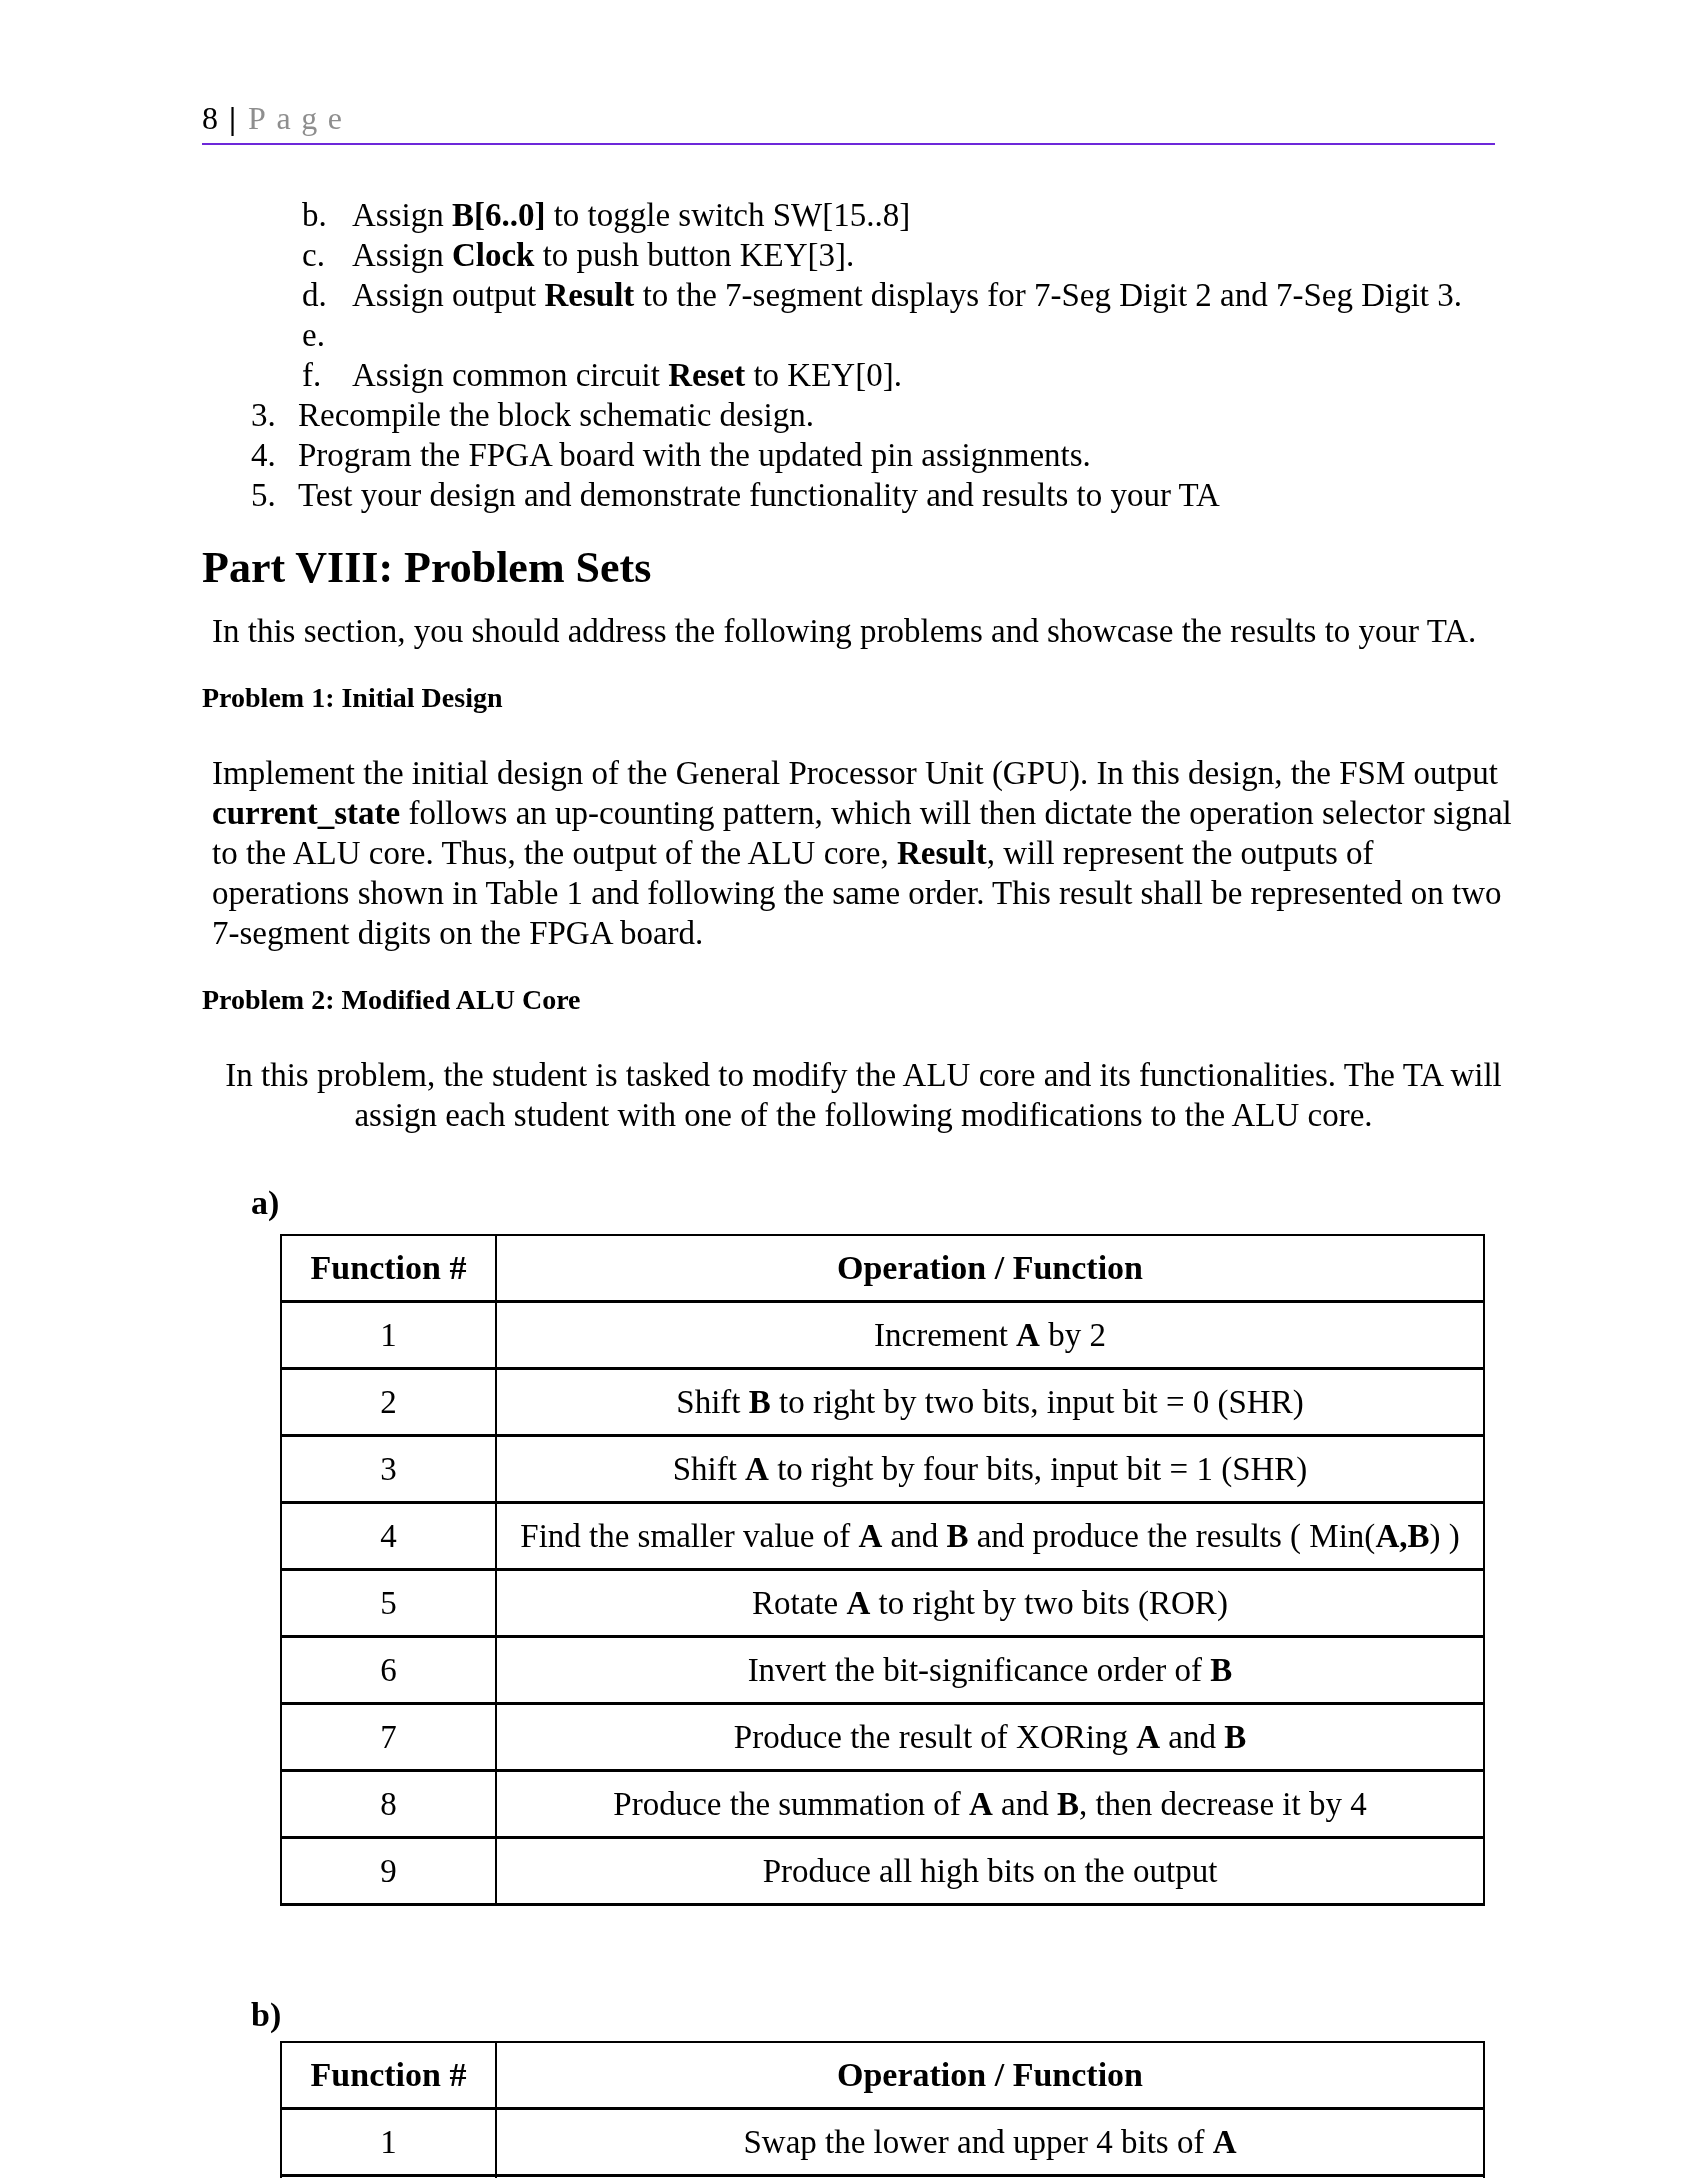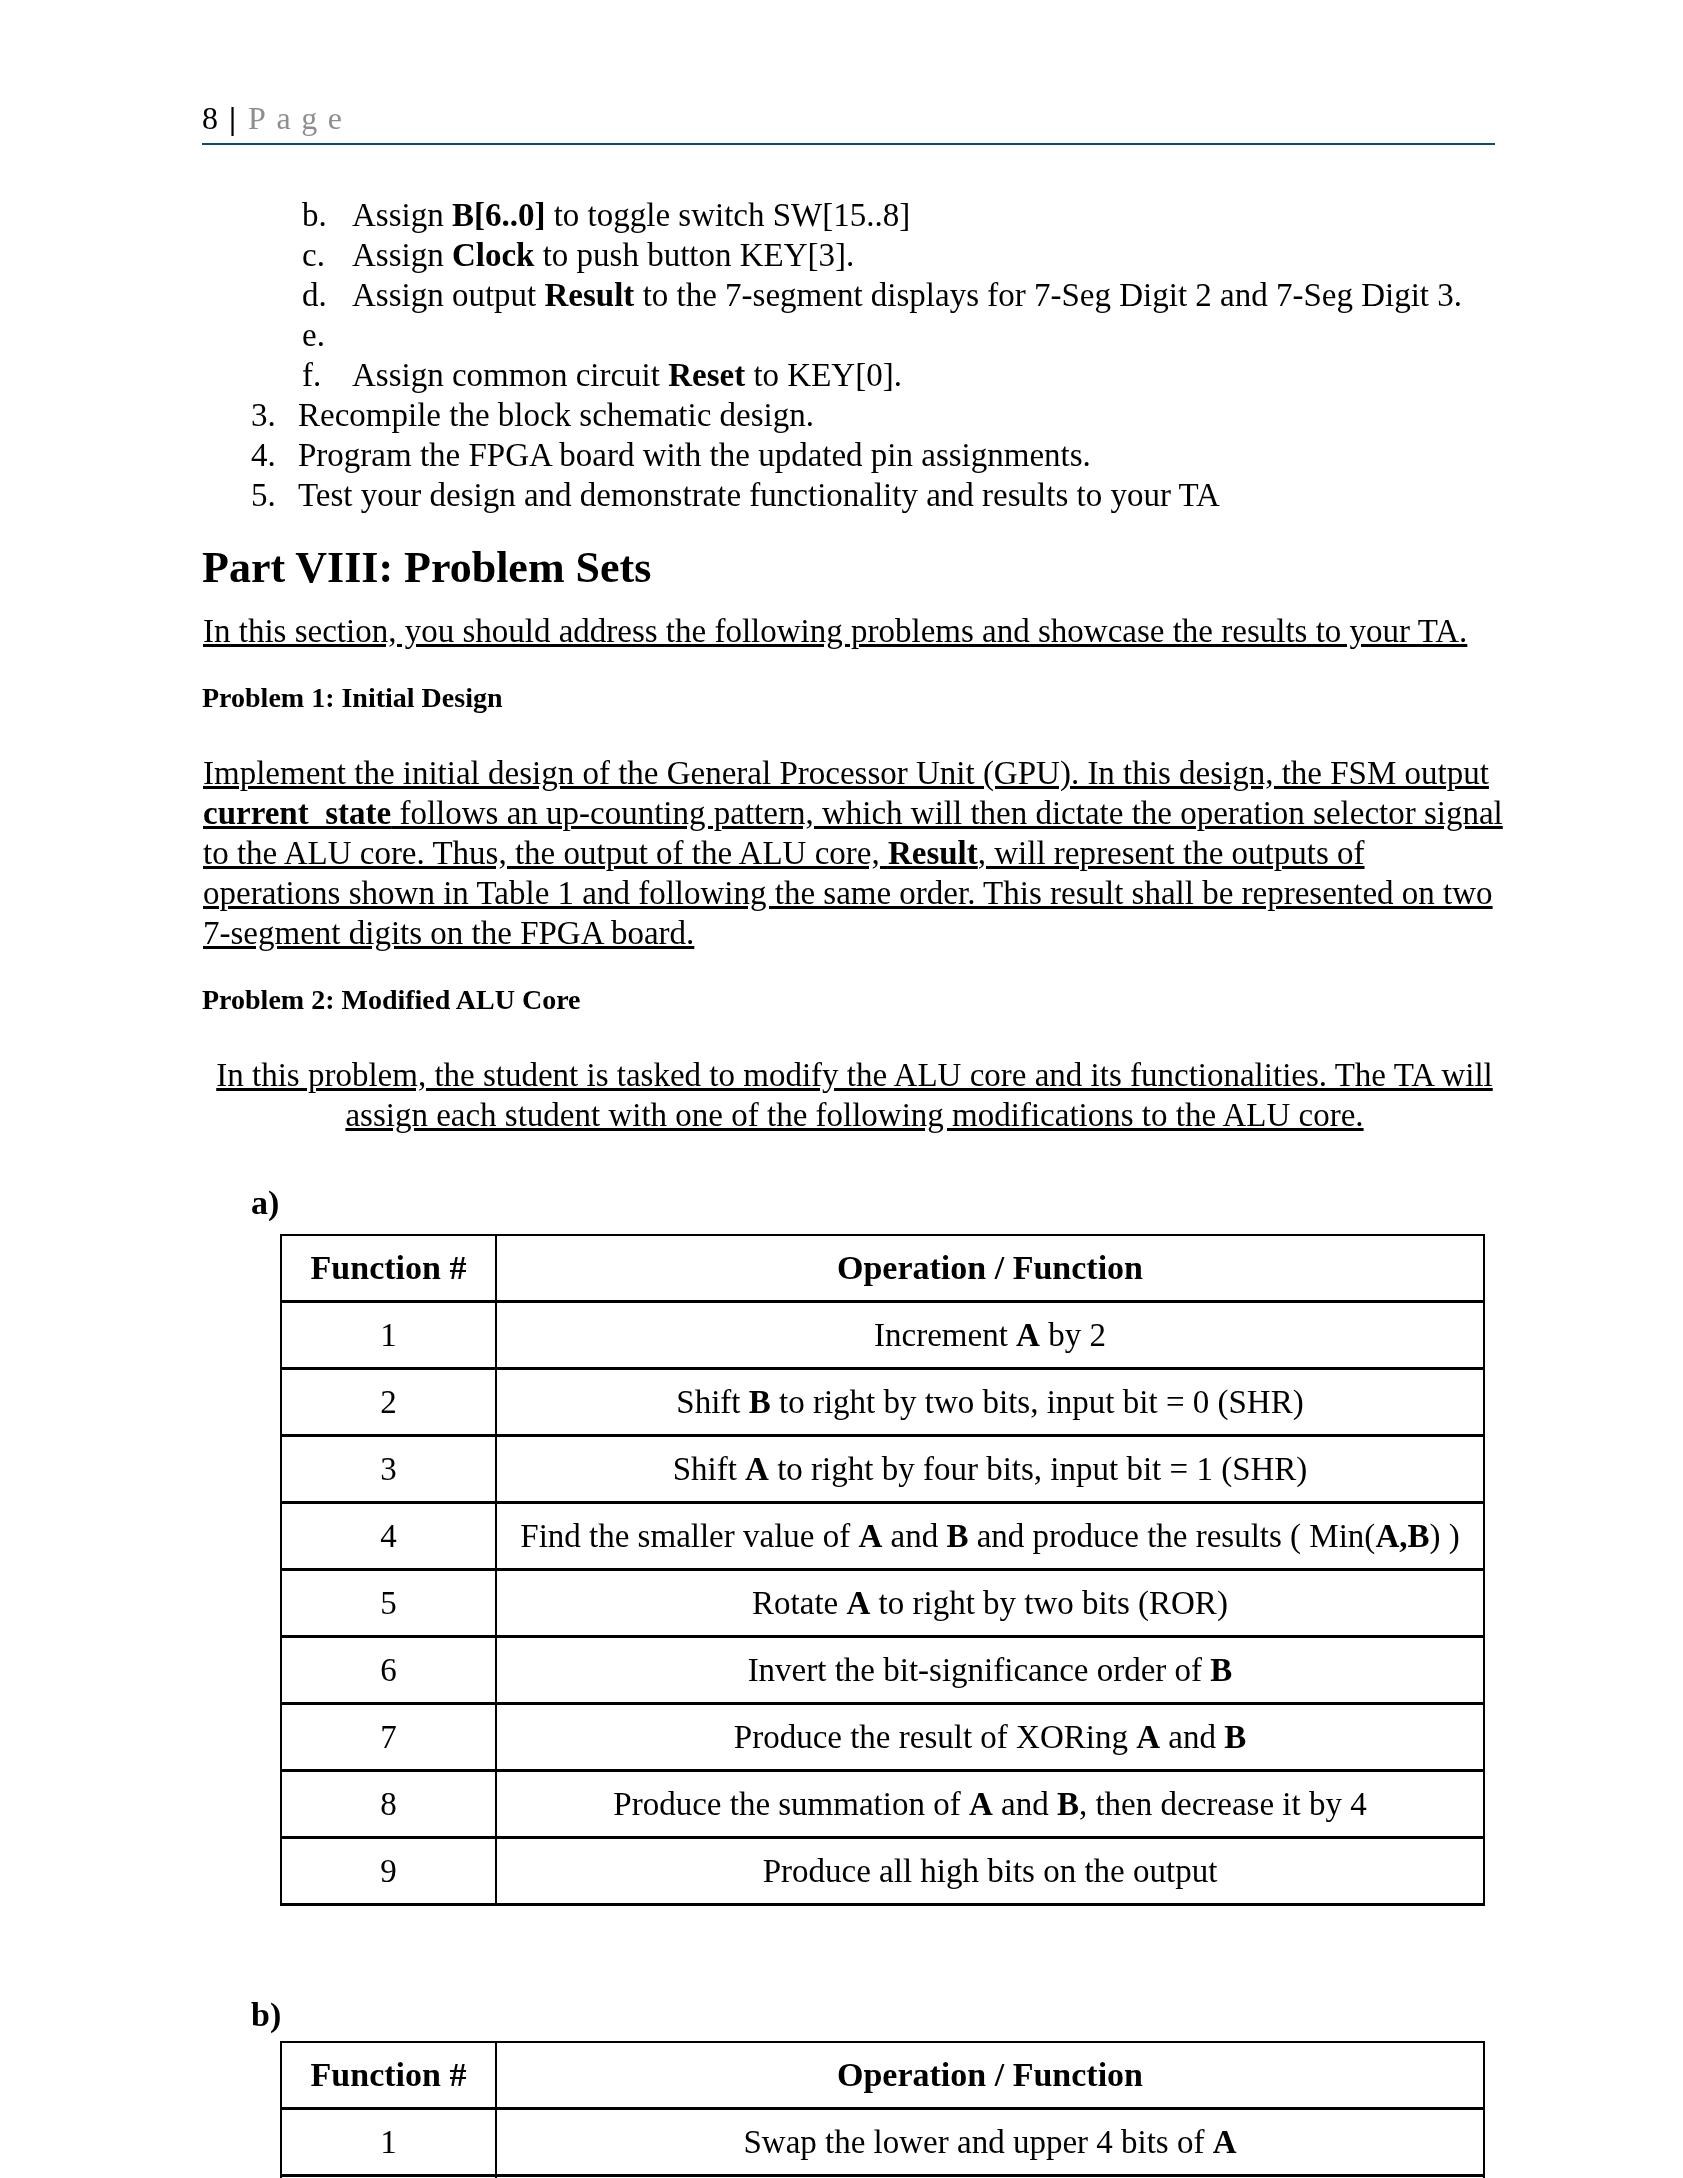--- a/index.html
+++ b/index.html
@@ -12,41 +12,41 @@
     font-size:33px;line-height:40px;
     overflow:hidden;
   }
   .content{position:absolute;left:202px;top:0;width:1317px;}
 
   
   .pg-header{
     margin-top:101px;
     width:1293px;
     padding-bottom:8px;
-    border-bottom:2px solid #0c4a6e;
+    border-bottom:2px solid #6d28d9;
     font-size:32px;line-height:34px;
     white-space:nowrap;
   }
   .pg-header .sep{font-weight:bold;padding:0 12px 0 11px;}
   .pg-header .gray{color:#8e8e8e;letter-spacing:0.33em;}
 
   
   ul.doclist{list-style:none;margin:0;padding:0;}
   ul.doclist li{display:flex;}
   ul.lettered{margin-top:50px;}
   ul.lettered .lbl{margin-left:100px;width:50px;flex:0 0 auto;}
   ul.numbered .lbl{margin-left:49px;width:47px;flex:0 0 auto;}
   ul.doclist .txt{flex:1 1 auto;}
 
   
   h1{font-size:44px;line-height:51px;font-weight:bold;margin:27px 0 0 0;}
   h2{font-size:28px;line-height:44px;font-weight:bold;margin:25px 0 0 0;}
 
   
-  p{margin:1px;width:1303px;text-decoration:underline;}
+  p{margin:10px;width:1303px;}
   .intro{margin-top:18px;}
   .para1{margin-top:33px;}
   .para2{margin-top:20px;}
   .para3{margin-top:33px;text-align:center;}
 
   
   .tbl-label{font-weight:bold;font-size:34px;line-height:40px;margin:48px 0 0 49px;}
   .tbl-label.lb-b{margin-top:89px;}
 
   

